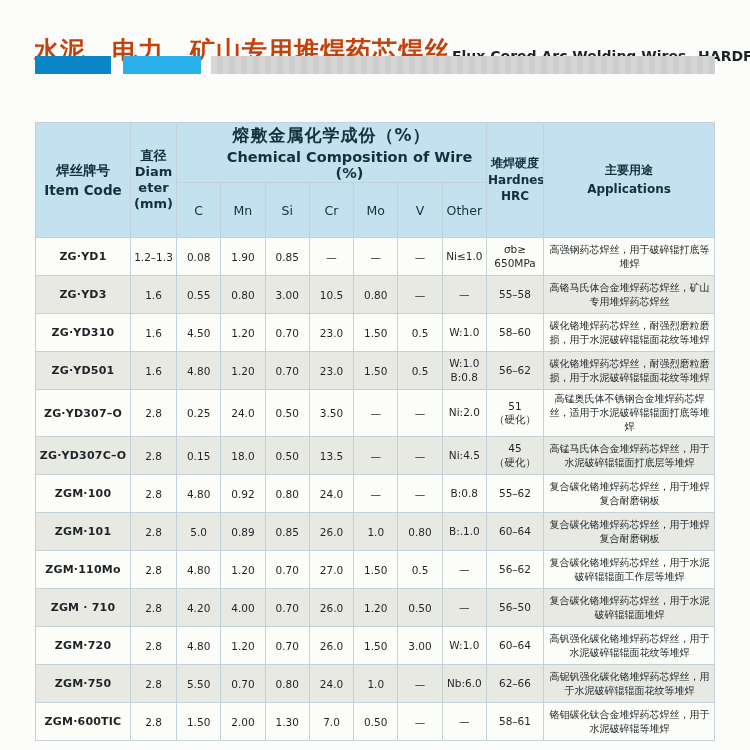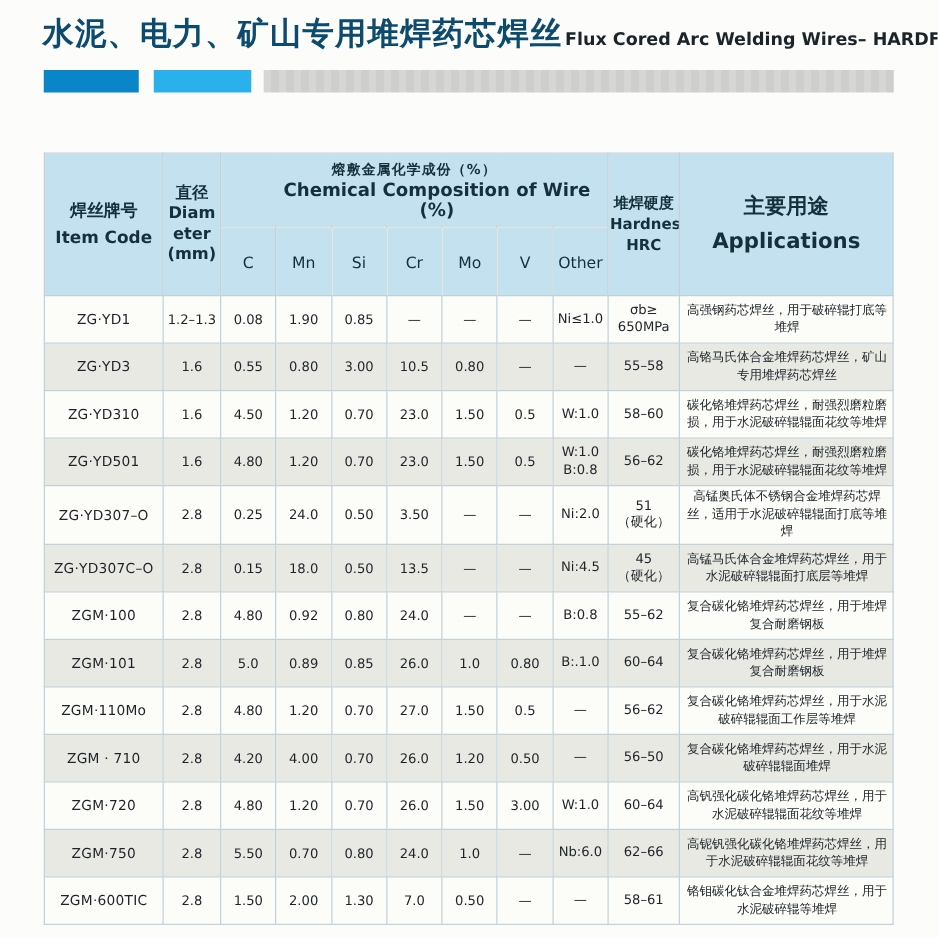--- a/index.html
+++ b/index.html
@@ -10,21 +10,21 @@
     color:#1d2427;
     overflow:hidden;
   }
   .page { position:relative; width:750px; height:750px; background:#fcfcfa; }
 
   
   .title-row {
     position:absolute; left:34px; top:10px; right:10px;
     display:flex; align-items:flex-end; white-space:nowrap;
   }
-  .title-zh { font-size:25px; font-weight:bold; letter-spacing:1px; color:#0c4a6e; }
+  .title-zh { font-size:25px; font-weight:bold; letter-spacing:1px; color:#c2410c;margin-top:24px; }
   .title-en { font-size:14px; font-weight:bold; color:#1b2529; margin-left:2px; padding-bottom:3px; }
 
   
   .bars { position:absolute; left:35px; top:56px; width:680px; height:18px; display:flex; }
   .bar-dark  { width:76px; height:100%; }
   .bar-gap1  { width:12px; }
   .bar-light { width:78px; height:100%; }
   .bar-gap2  { width:10px; }
   .bar-gray  {
     flex:1; height:100%;
@@ -42,31 +42,31 @@
     text-align:center; vertical-align:middle;
     overflow:hidden;
   }
   table.spec { border:1px solid #8fb4c4; }
   thead th { background:#c3e1ef; color:#152f3b; }
   tbody td { border-color:#cfcfc8; }
 
   th.h-item { width:92px;  font-size:13.5px; font-weight:bold; white-space:pre-line; line-height:1.5;margin-top:35px; }
   th.h-diam { width:43px;  font-size:13px;   font-weight:bold; white-space:pre-line; line-height:1.25;margin-top:36px; }
   th.h-hard { width:54px;  font-size:12px;   font-weight:bold; white-space:pre-line; line-height:1.4; }
-  th.h-apps { width:168px; font-size:17px; font-weight:bold; white-space:pre-line; line-height:1.6; }
+  th.h-apps { width:168px; font-size:12px; font-weight:bold; white-space:pre-line; line-height:1.6; }
   th.h-comp { height:56px; }
-  .comp-zh { font-size:11px; font-weight:bold; letter-spacing:1px; }
+  .comp-zh { font-size:17px; font-weight:bold; letter-spacing:1px; }
   .comp-en { font-size:14.5px; font-weight:bold; margin-top:2px;padding-left:36px; }
   tr.elements-row th { height:52px; font-size:12.5px; font-weight:normal; background:#c3e1ef; }
 
   tbody tr { height:38px; }
   tbody tr:nth-child(even) td { background:#e9e9e4; }
   tbody tr:nth-child(odd)  td { background:#fcfcf9; }
 
-  td.c-code { font-weight:normal; font-size:11px; letter-spacing:0.2px;margin-top:15px; }
+  td.c-code { font-weight:bold; font-size:11px; letter-spacing:0.2px;margin-top:15px; }
   td.c-diameter, td.c-c, td.c-mn, td.c-si, td.c-cr, td.c-mo, td.c-v { font-size:10.5px; }
   td.c-other, td.c-hardness { font-size:10.5px; white-space:pre-line; line-height:1.25; }
   td.c-application {
     text-align:left; font-weight:normal; font-size:10px;
     line-height:1.4; padding:2px 4px 2px 5px; color:#20282b;
   }
 </style>
 </head>
 <body>
 

